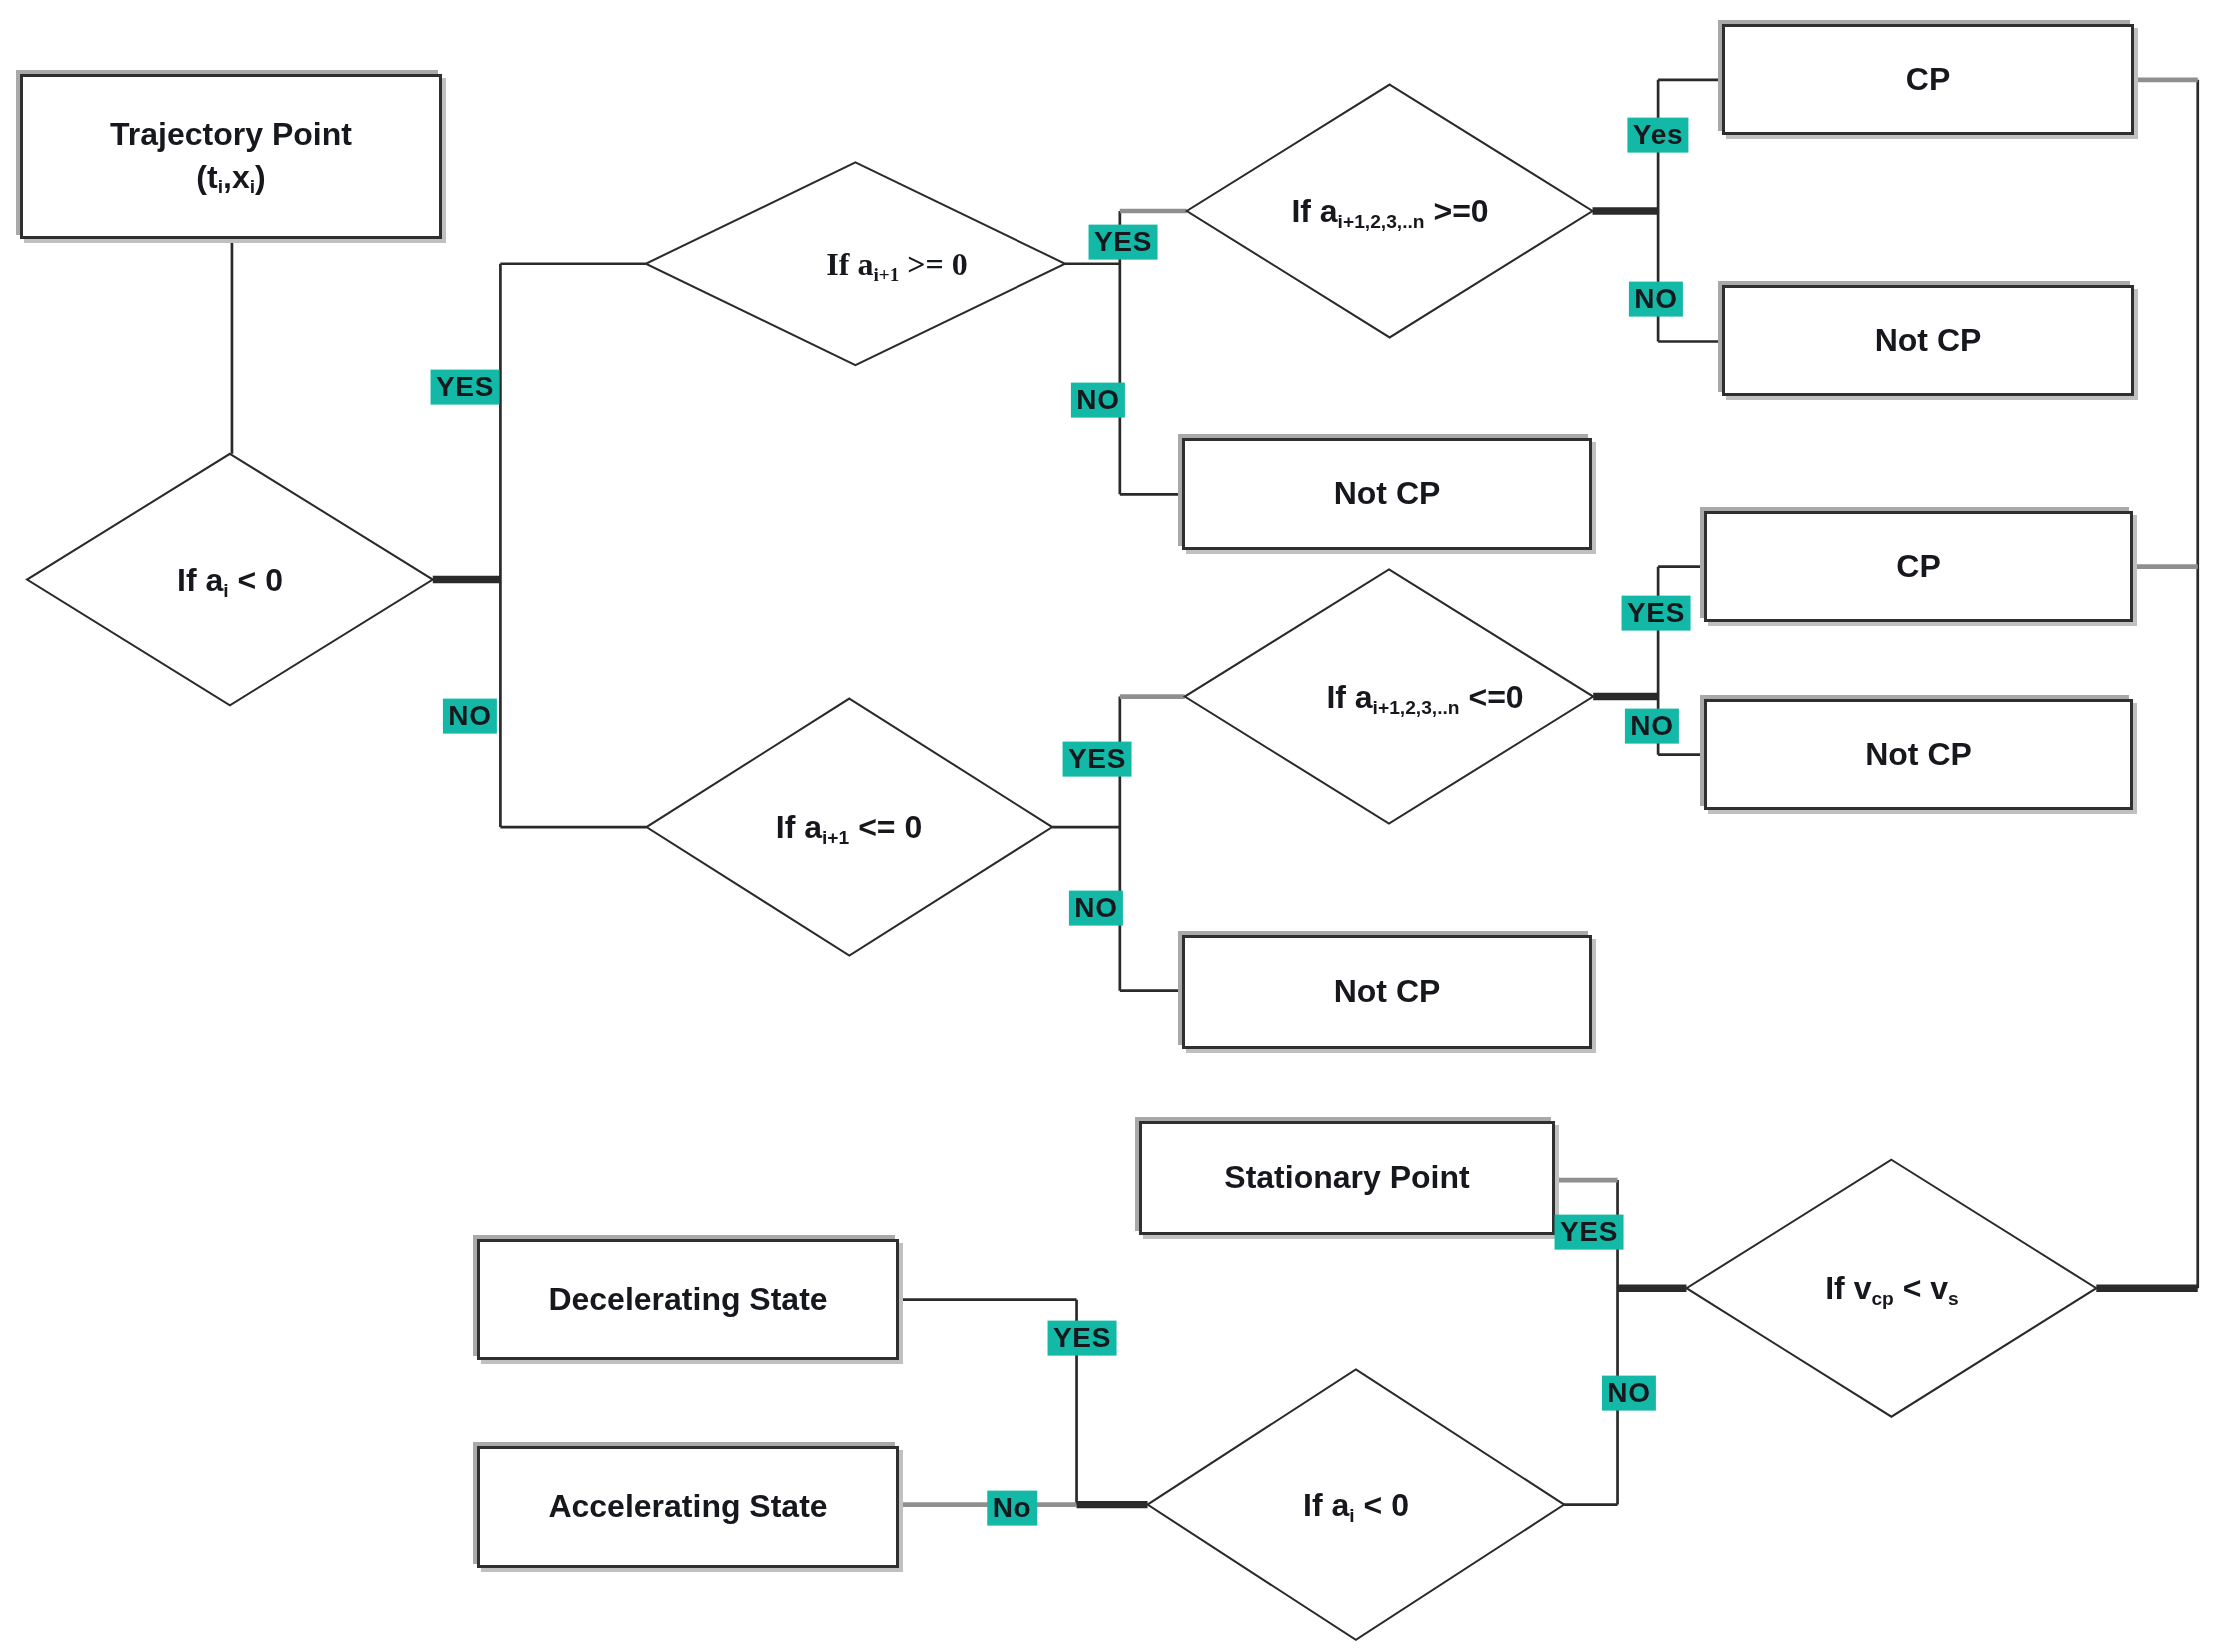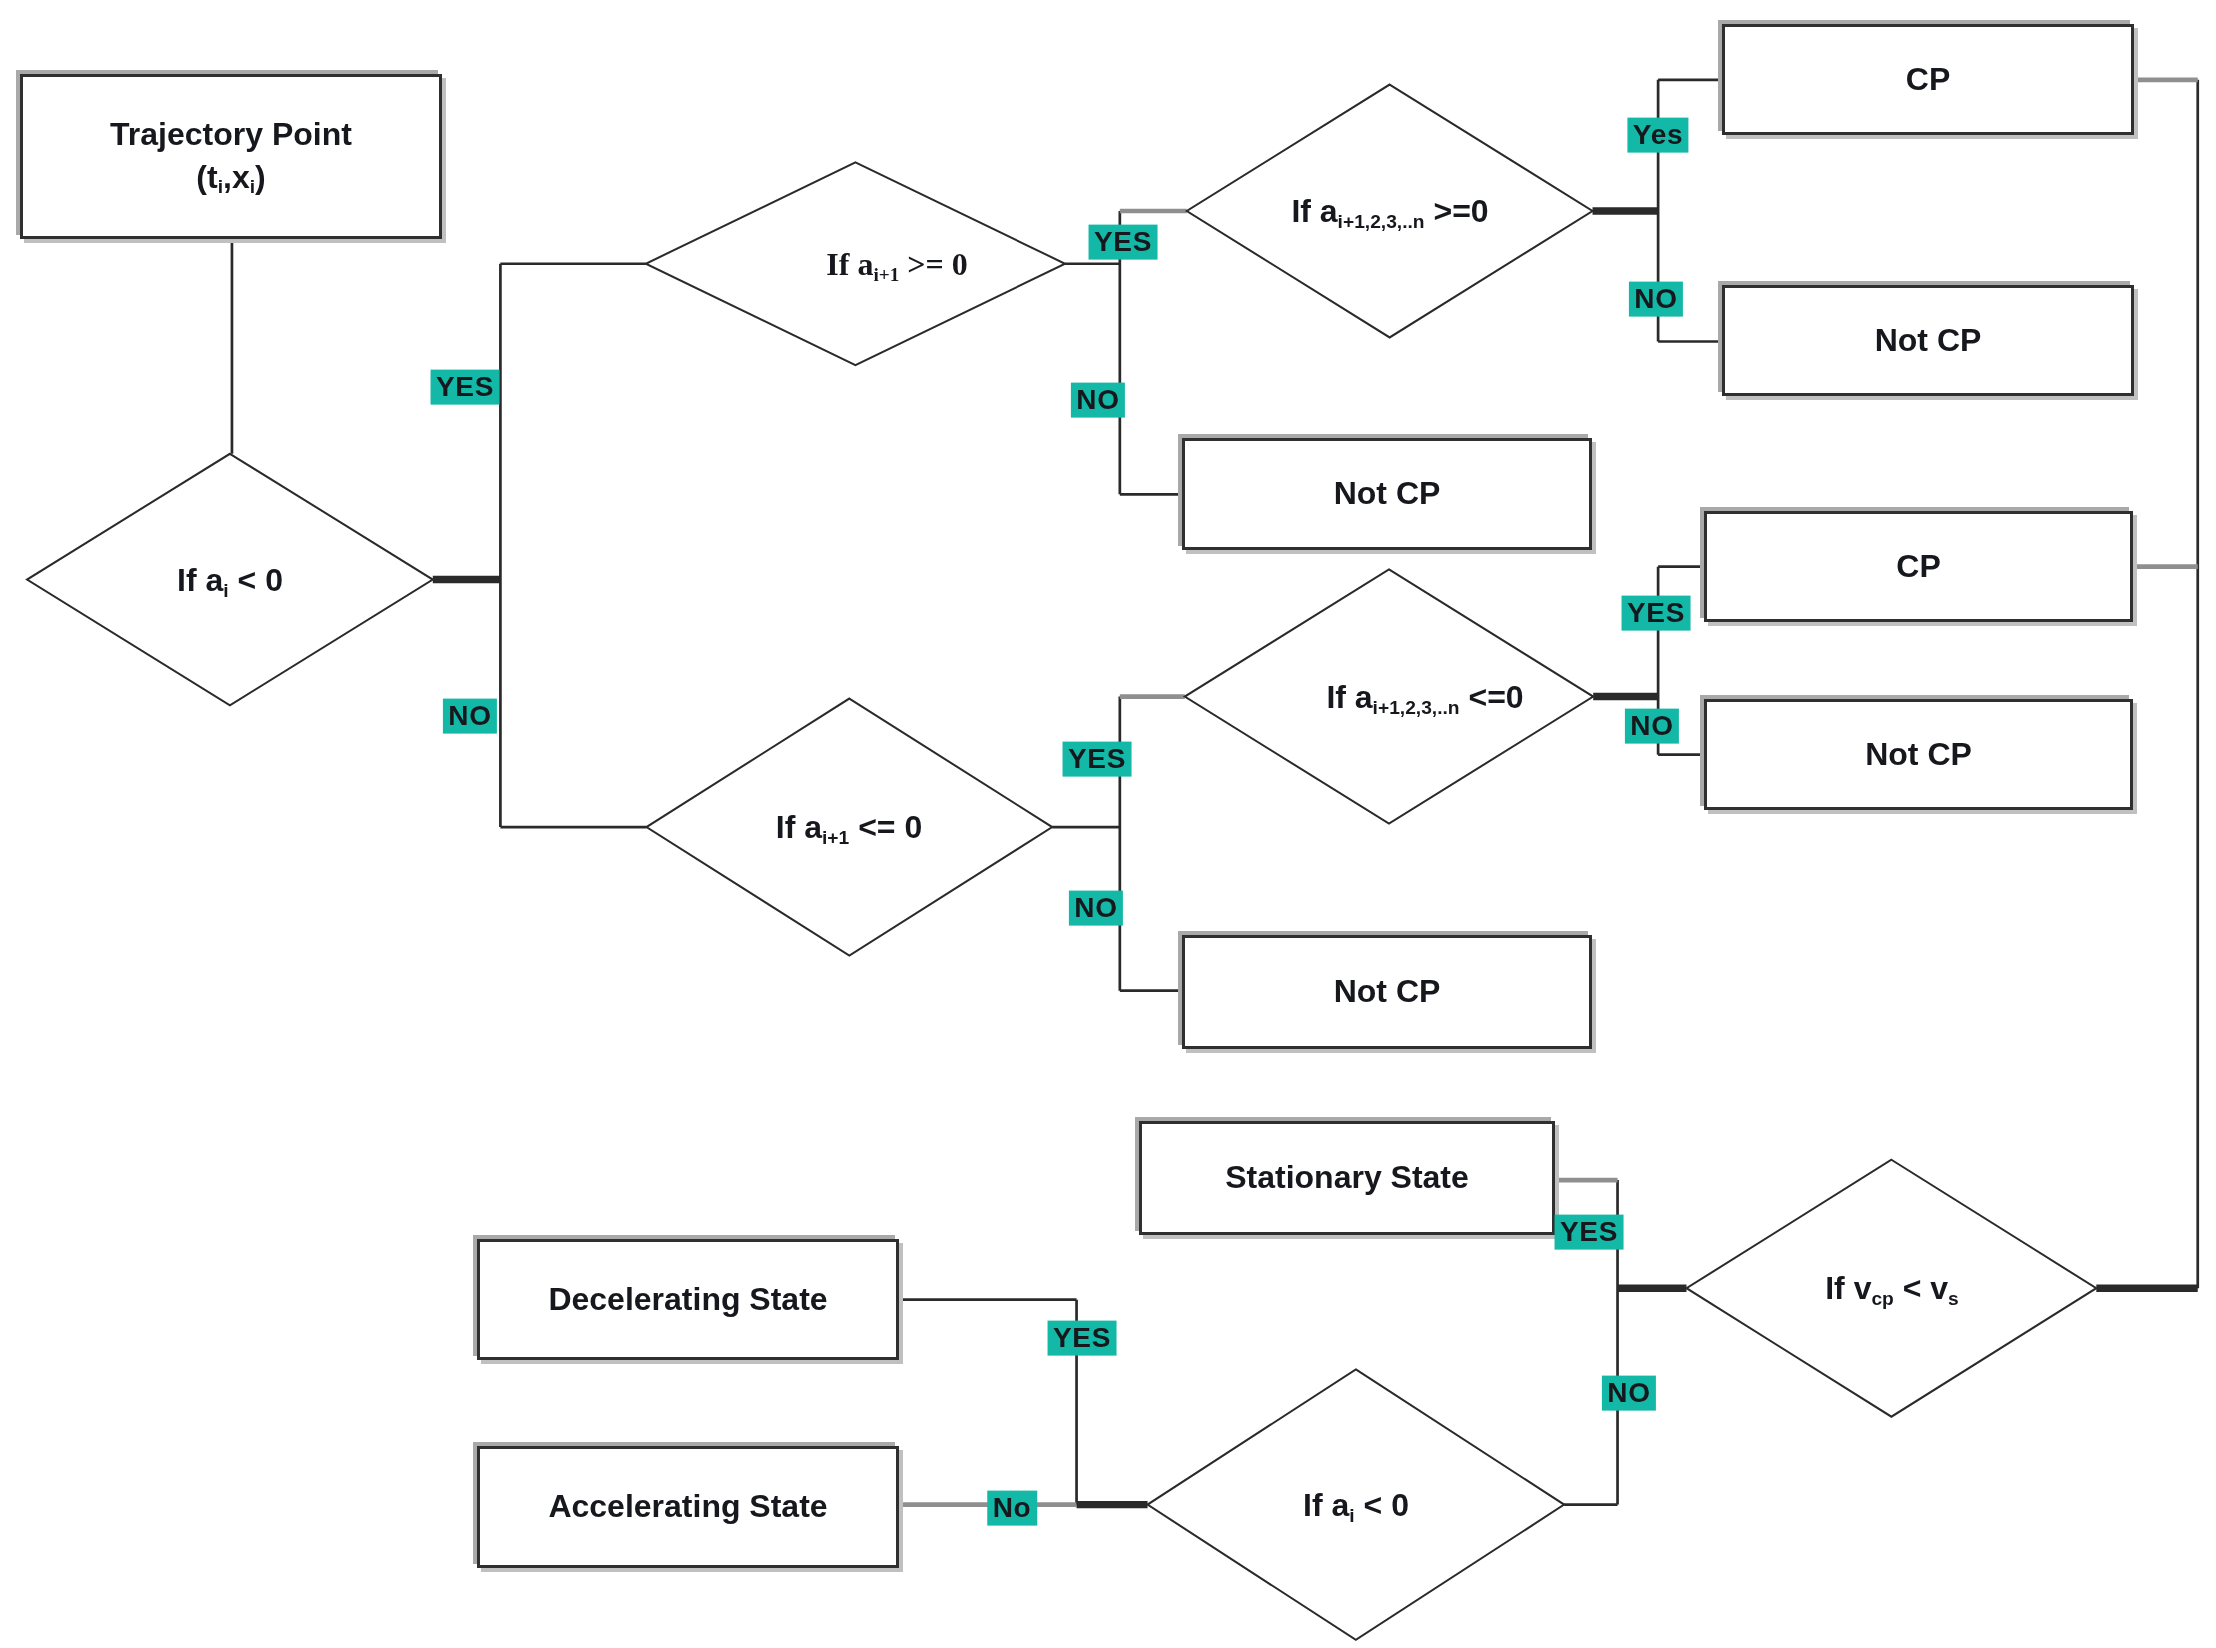--- a/index.html
+++ b/index.html
@@ -109,21 +109,21 @@
 
   <div class="box" style="left:1704px;top:699px;width:423px;height:105px;">
     <span>Not CP</span>
   </div>
 
   <div class="box" style="left:1182px;top:935px;width:404px;height:108px;">
     <span>Not CP</span>
   </div>
 
   <div class="box" style="left:1139px;top:1121px;width:410px;height:108px;">
-    <span>Stationary State</span>
+    <span>Stationary Point</span>
   </div>
 
   <div class="box" style="left:477px;top:1446px;width:416px;height:116px;">
     <span>Accelerating State</span>
   </div>
 
   <div class="box" style="left:477px;top:1239px;width:416px;height:115px;">
     <span>Decelerating State</span>
   </div>
 

